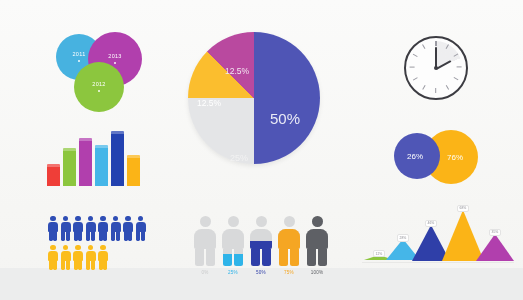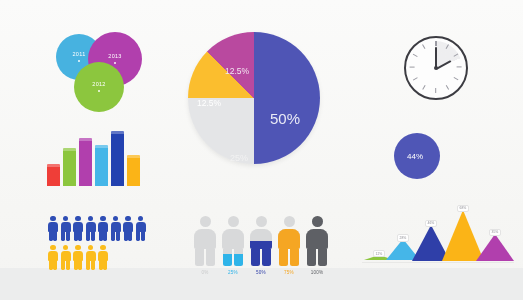--- a/index.html
+++ b/index.html
@@ -158,22 +158,25 @@
         <div class="tick" style="transform: rotate(300deg);"></div>
         <div class="tick" style="transform: rotate(330deg);"></div>
       </div>
     <div id="clock-sector" style="position: absolute; left: 3px; top: 3px; width: 53px; height: 53px; border-radius: 50%; background: conic-gradient(rgba(160, 160, 170, 0.16) 0deg, rgba(160, 160, 170, 0.16) 70deg, transparent 70deg, transparent 360deg);"></div>
     <div class="hand" id="hand-h" style="transform: rotate(62deg);"></div>
     <div class="hand" id="hand-m" style="transform: rotate(0deg);"></div>
     <div id="clock-pivot"></div>
   </div>
 
   <div class="abs" id="twocirc">
+    <div class="tc" id="tc-yellow" style="background: rgb(251, 180, 23);">
+      <span>76%</span>
+    </div>
     <div class="tc" id="tc-blue" style="background: rgb(79, 86, 182);">
-      <span>44%</span>
+      <span>26%</span>
     </div>
   </div>
 
   <div class="abs" id="people-sm">
       <div class="p-row">
         <div class="p-ico">
           <span class="p-head" style="background: rgb(47, 78, 181);"></span>
           <span class="p-body" style="background: rgb(47, 78, 181);"></span>
           <span class="p-legL" style="background: rgb(47, 78, 181);"></span>
           <span class="p-legR" style="background: rgb(47, 78, 181);"></span>

